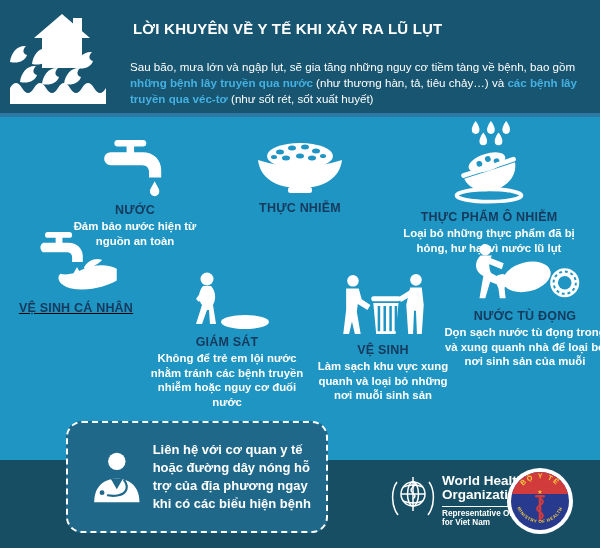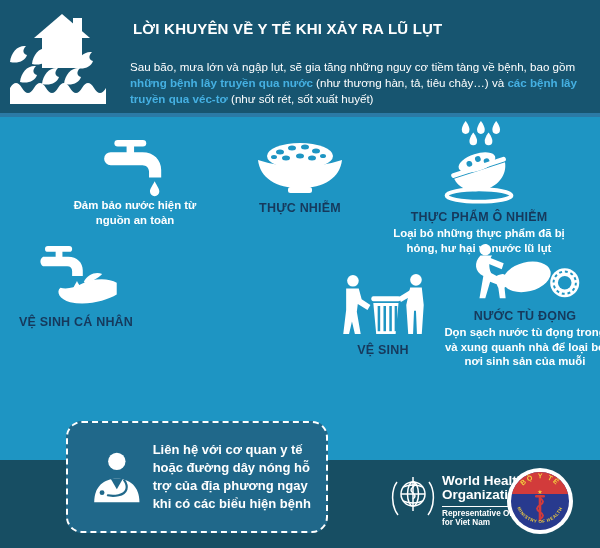--- a/index.html
+++ b/index.html
@@ -22,22 +22,22 @@
     color:#ffffff;font-size:11.6px;line-height:1.4;font-weight:normal;
   }
   .subtitle .hl{color:#45b0e2;font-weight:bold;}
   
   .item{position:absolute;text-align:center;}
   .icon-box{display:flex;align-items:flex-end;justify-content:center;}
   .item h3{margin:5px 0 2px 0;font-size:12.5px;font-weight:bold;color:#16395c;letter-spacing:.2px;}
   .item p{margin:0;font-size:11.4px;line-height:1.28;color:#ffffff;font-weight:600;}
   .item-nuoc{left:70px;top:138px;width:130px;}
   .item-thucpham{left:218px;top:130px;width:164px;}
-  .item-onhiem{left:388px;top:121px;width:182px;text-align:center;}
-  .item-vscn{left:5px;top:246px;width:142px;}
+  .item-onhiem{left:398px;top:121px;width:182px;text-align:center;}
+  .item-vscn{left:5px;top:232px;width:142px;text-decoration:underline;}
   .item-giamsat{left:145px;top:272px;width:164px;}
   .item-vesinh{left:308px;top:274px;width:150px;}
   .item-tudong{left:440px;top:242px;width:170px;}
   
   .footer{position:absolute;left:0;top:460px;width:600px;height:88px;background:#174e63;}
   
   .callout{
     position:absolute;left:66px;top:421px;width:262px;height:112px;
     background:#20688a;border:2px dashed #ffffff;border-radius:16px;
     display:flex;align-items:center;padding:8px 10px 8px 21px;
@@ -89,20 +89,21 @@
     <div class="icon-box" style="height:60px;">
       <svg width="76" height="58" viewBox="0 0 76 62">
         <g fill="#ffffff">
           <rect x="16" y="0" width="34" height="7" rx="3.5"></rect>
           <rect x="29" y="4" width="8" height="10"></rect>
           <path d="M12,13 h34 c12,0 20,8 20,19 v8 h-13 v-6 c0,-4 -3,-7 -7,-7 h-34 a7,7 0 0 1 0,-14 z"></path>
           <path d="M59,44 c-3,6 -5,8 -5,11 a5,5 0 0 0 10,0 c0,-3 -2,-5 -5,-11 z"></path>
         </g>
       </svg>
     </div>
+    <h3>NƯỚC</h3>
     <p>Đảm bảo nước hiện từ nguồn an toàn</p>
   </div>
 
   <div class="item item-thucpham">
     <div class="icon-box" style="height:66px;">
       <svg width="100" height="60" viewBox="0 0 100 60">
         <ellipse cx="50" cy="20" rx="33" ry="13" fill="#ffffff"></ellipse>
         <g fill="#1e95c3">
           <ellipse cx="30" cy="16" rx="4" ry="2.5"></ellipse>
             <ellipse cx="42" cy="12" rx="4" ry="2.5"></ellipse>
@@ -158,20 +159,34 @@
           <path d="M10,11 h26 c9,0 15,6 15,14 v6 h-11 v-5 c0,-3 -2,-5 -5,-5 h-25 a6,6 0 0 1 0,-10 z"></path>
           <path d="M45,36 c-2.5,5 -4,6.5 -4,9 a4.2,4.2 0 0 0 8.4,0 c0,-2.5 -1.9,-4 -4.4,-9 z"></path>
           <path d="M86,38 C78,33 62,33 50,39 C42,43 34,45 28,43 C23,47 27,55 38,58 C56,62 76,56 86,50 Z"></path>
           <path d="M52,37 C56,29 65,26 71,29 C67,33 60,37 55,39 Z"></path>
         </g>
       </svg>
     </div>
     <h3>VỆ SINH CÁ NHÂN</h3>
   </div>
 
+  <div class="item item-giamsat">
+    <div class="icon-box" style="height:58px;">
+      <svg width="92" height="58" viewBox="0 0 92 58">
+        <g fill="#ffffff">
+          <circle cx="26" cy="7" r="6.5"></circle>
+          <path d="M22,14 C17,20 17,28 21,33 L15,52 h6 l5,-14 h2 l1,14 h6 l-3,-19 C36,26 34,18 30,14 Z"></path>
+          <path d="M22,17 l-7,10 3,3 6,-9 z"></path>
+          <ellipse cx="64" cy="50" rx="24" ry="7"></ellipse>
+        </g>
+      </svg>
+    </div>
+    <h3>GIÁM SÁT</h3>
+    <p>Không để trẻ em lội nước nhằm tránh các bệnh truyền nhiễm hoặc nguy cơ đuối nước</p>
+  </div>
 
   <div class="item item-vesinh">
     <div class="icon-box" style="height:64px;">
       <svg width="104" height="64" viewBox="0 0 104 66">
         <g fill="#ffffff">
           <circle cx="21" cy="7" r="6"></circle>
           <path d="M14,15 h13 l3,11 9,6 -3,5 -10,-6 -1,8 4,23 h-6 l-3,-13 -3,13 h-6 l3,-25 z"></path>
           <rect x="40" y="23" width="30" height="5" rx="2"></rect>
           <path d="M42,30 h26 l-3,32 h-20 z"></path>
           <g fill="#1e95c3">
@@ -180,20 +195,21 @@
             <rect x="58.5" y="33" width="2.6" height="26"></rect>
             <rect x="64" y="33" width="2.6" height="26"></rect>
           </g>
           <circle cx="86" cy="6" r="6"></circle>
           <path d="M80,14 h12 l2,18 -2,30 h-5 l-1,-24 h-2 l-1,24 h-5 l-2,-30 z"></path>
           <path d="M81,16 l-13,8 2.5,5 12,-7 z"></path>
         </g>
       </svg>
     </div>
     <h3>VỆ SINH</h3>
+    <p>Làm sạch khu vực xung quanh và loại bỏ những nơi muỗi sinh sản</p>
   </div>
 
   <div class="item item-tudong">
     <div class="icon-box" style="height:62px;">
       <svg width="116" height="62" viewBox="0 0 116 64">
         <g fill="#ffffff">
           <circle cx="17" cy="8" r="6"></circle>
           <path d="M12,14 C5,21 6,31 15,35 L11,58 h6 l5,-17 8,3 2,14 h6 l-2,-19 -13,-7 C20,26 21,18 24,14 Z"></path>
           <path d="M21,16 l15,6 -2,6 -15,-6 z"></path>
           <g transform="translate(60,36) rotate(-14)">

